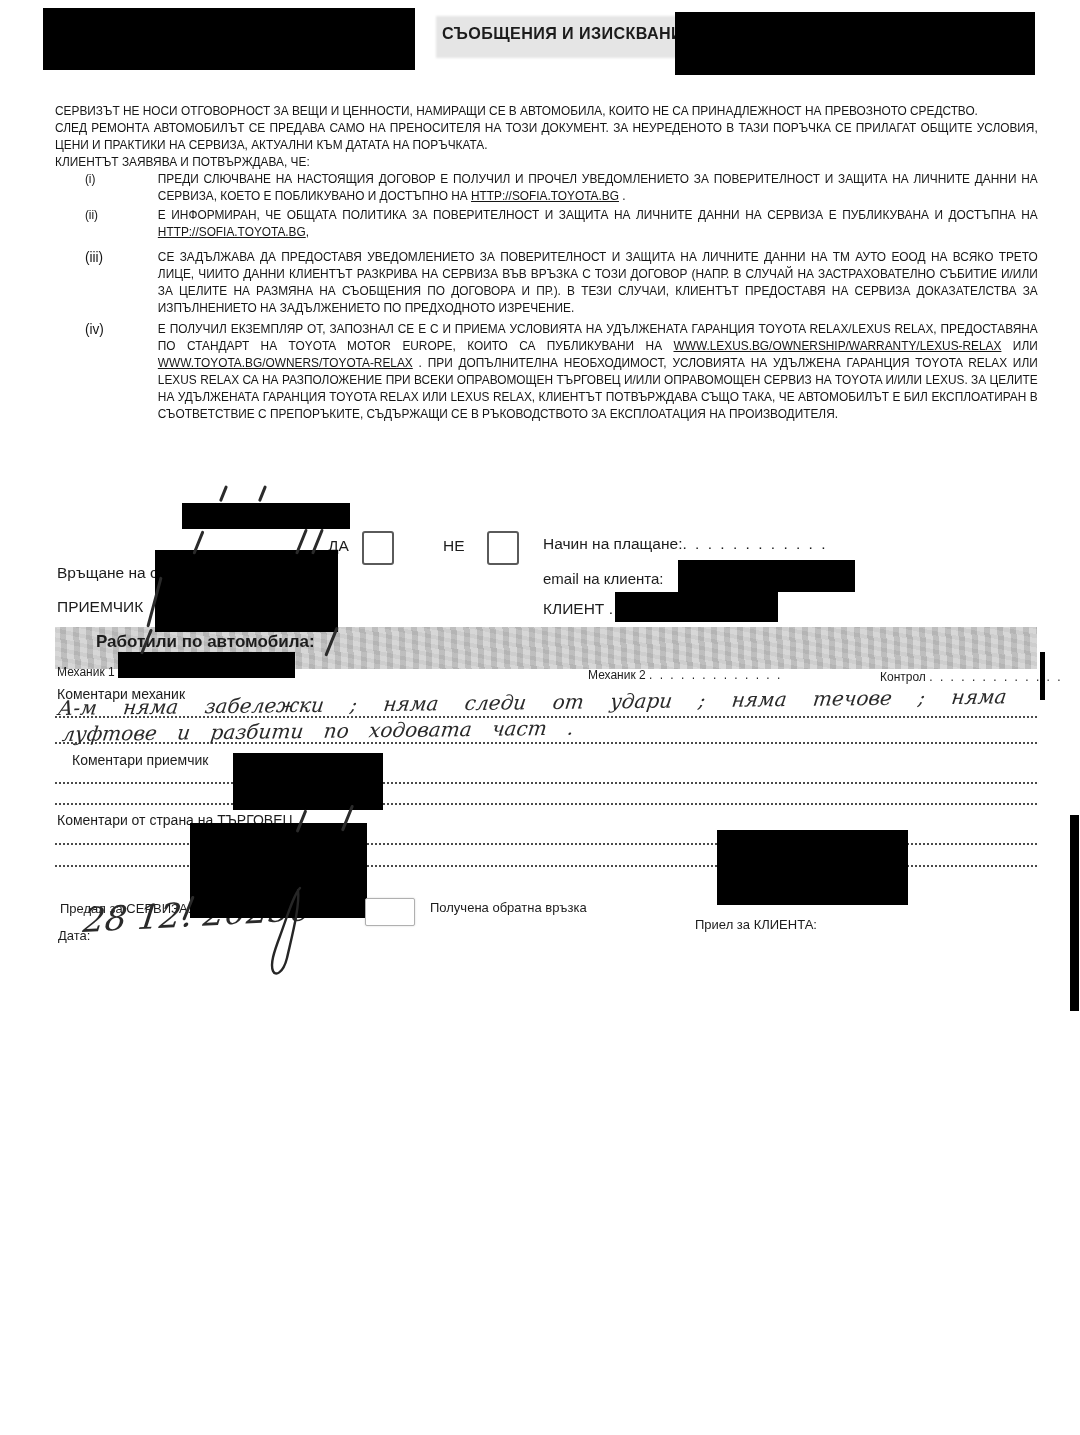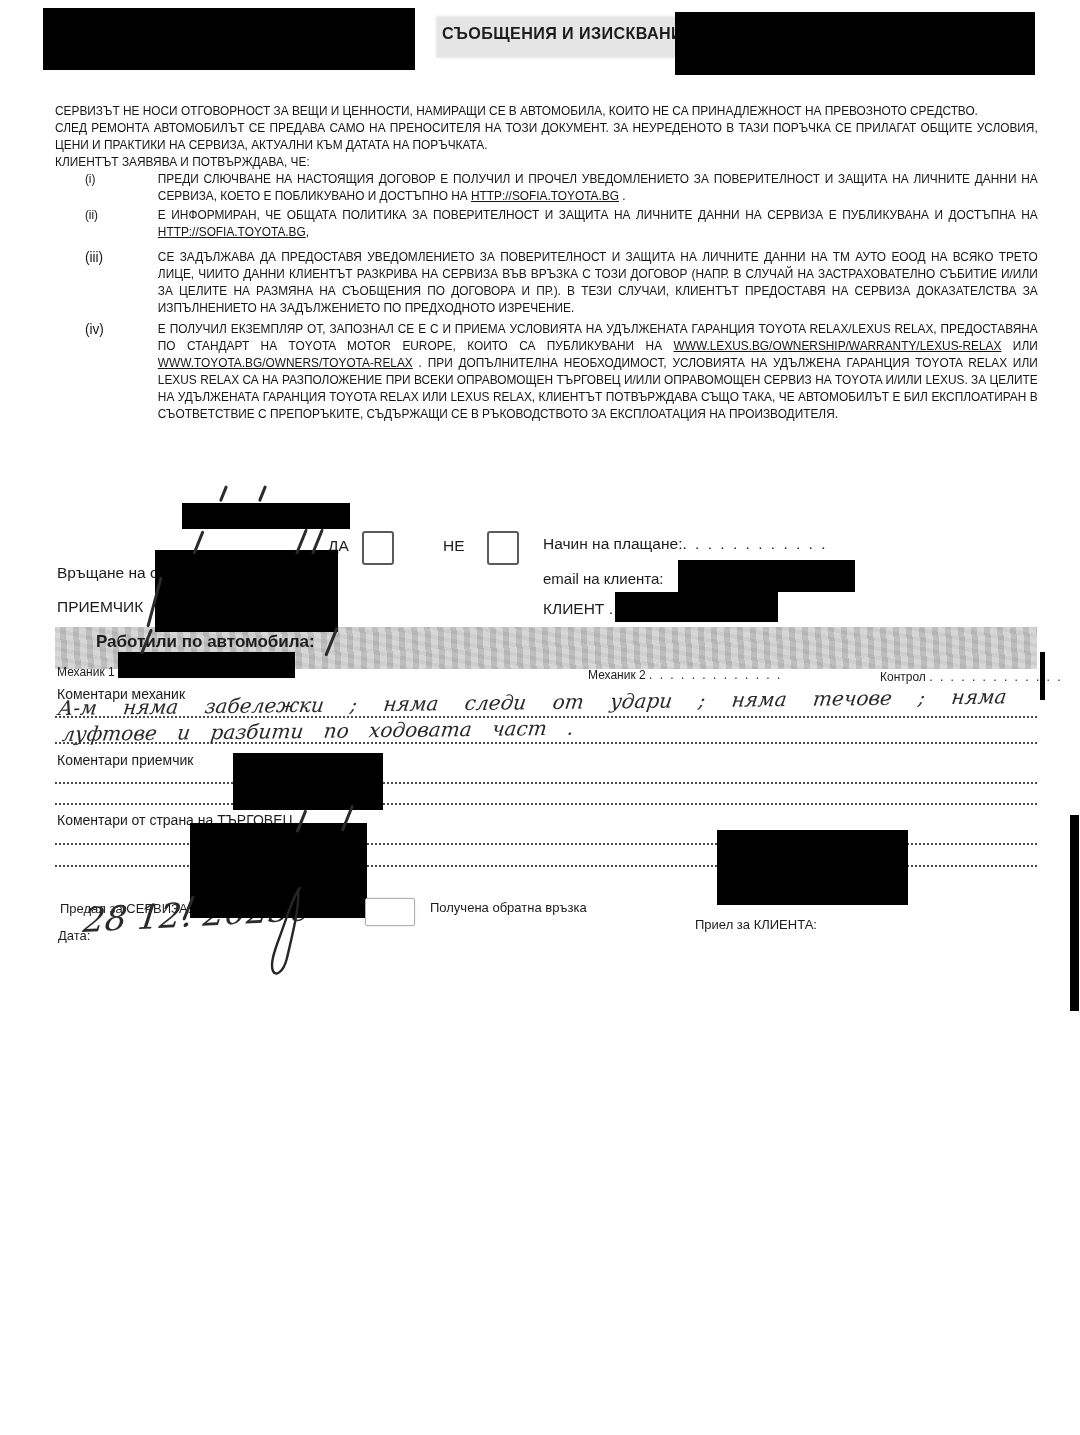--- a/index.html
+++ b/index.html
@@ -87,21 +87,21 @@
   <div class="work-heading">Работили по автомобила:</div>
   <div class="smalllabel" style="left:57px;top:665px;">Механик 1</div>
   <div class="smalllabel" style="left:540px;top:668px;margin-left:48px;">
     <span>Механик 2</span> <span class="dots">. . . . . . . . . . . . .</span>
   </div>
   <div class="smalllabel" style="left:880px;top:670px;">
     <span>Контрол</span> <span class="dots">. . . . . . . . . . . . .</span>
   </div>
 
   <div class="cmt-heading" style="left:57px;top:686px;">Коментари механик</div>
-  <div class="cmt-heading" style="left:57px;top:752px;">Коментари приемчик</div>
+  <div class="cmt-heading" style="left:72px;top:752px;">Коментари приемчик</div>
   <div class="cmt-heading" style="left:57px;top:812px;">Коментари от страна на ТЪРГОВЕЦ</div>
 
   <div class="hand" style="left:60px;top:696px;font-size:20px;word-spacing:20px;">А-м няма забележки ; няма следи от удари ; няма течове ; няма</div>
   <div class="hand" style="left:64px;top:722px;font-size:20px;word-spacing:14px;">луфтове и разбити по ходовата част .</div>
 
   <div class="footlabel" style="left:60px;top:901px;">Предал за СЕРВИЗА:</div>
   <div class="footlabel" style="left:430px;top:900px;">Получена обратна връзка</div>
   <div class="footlabel" style="left:695px;top:905px;margin-top:12px;">Приел за КЛИЕНТА:</div>
   <div class="footlabel" style="left:58px;top:928px;">Дата:</div>
   <div class="hand" style="left:86px;top:900px;font-size:34px;transform:skewX(-10deg) rotate(-3deg);">28 12. 2025г</div>

